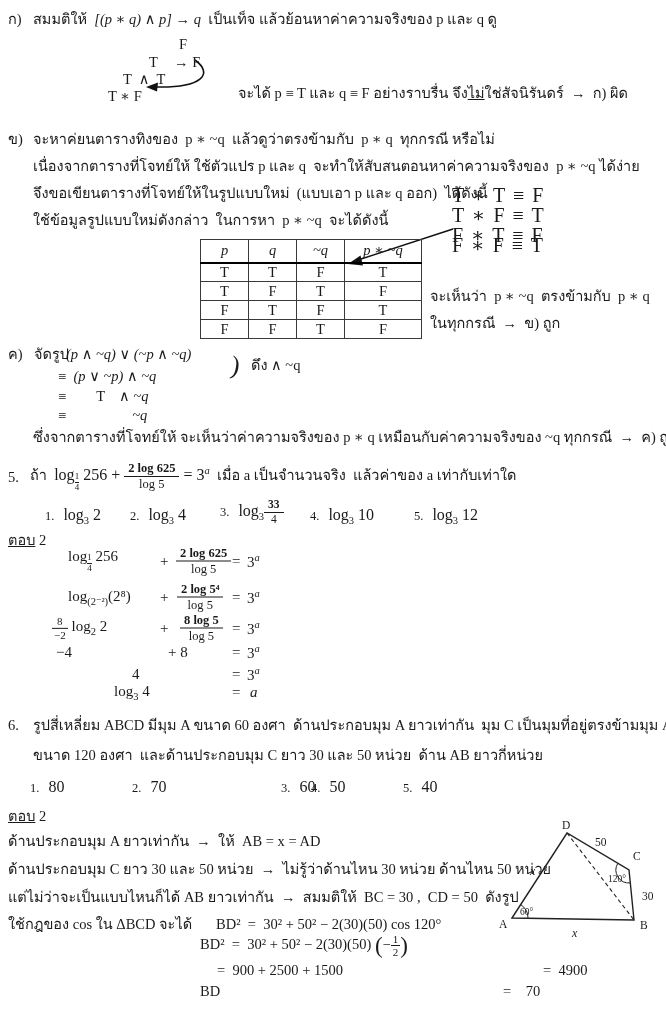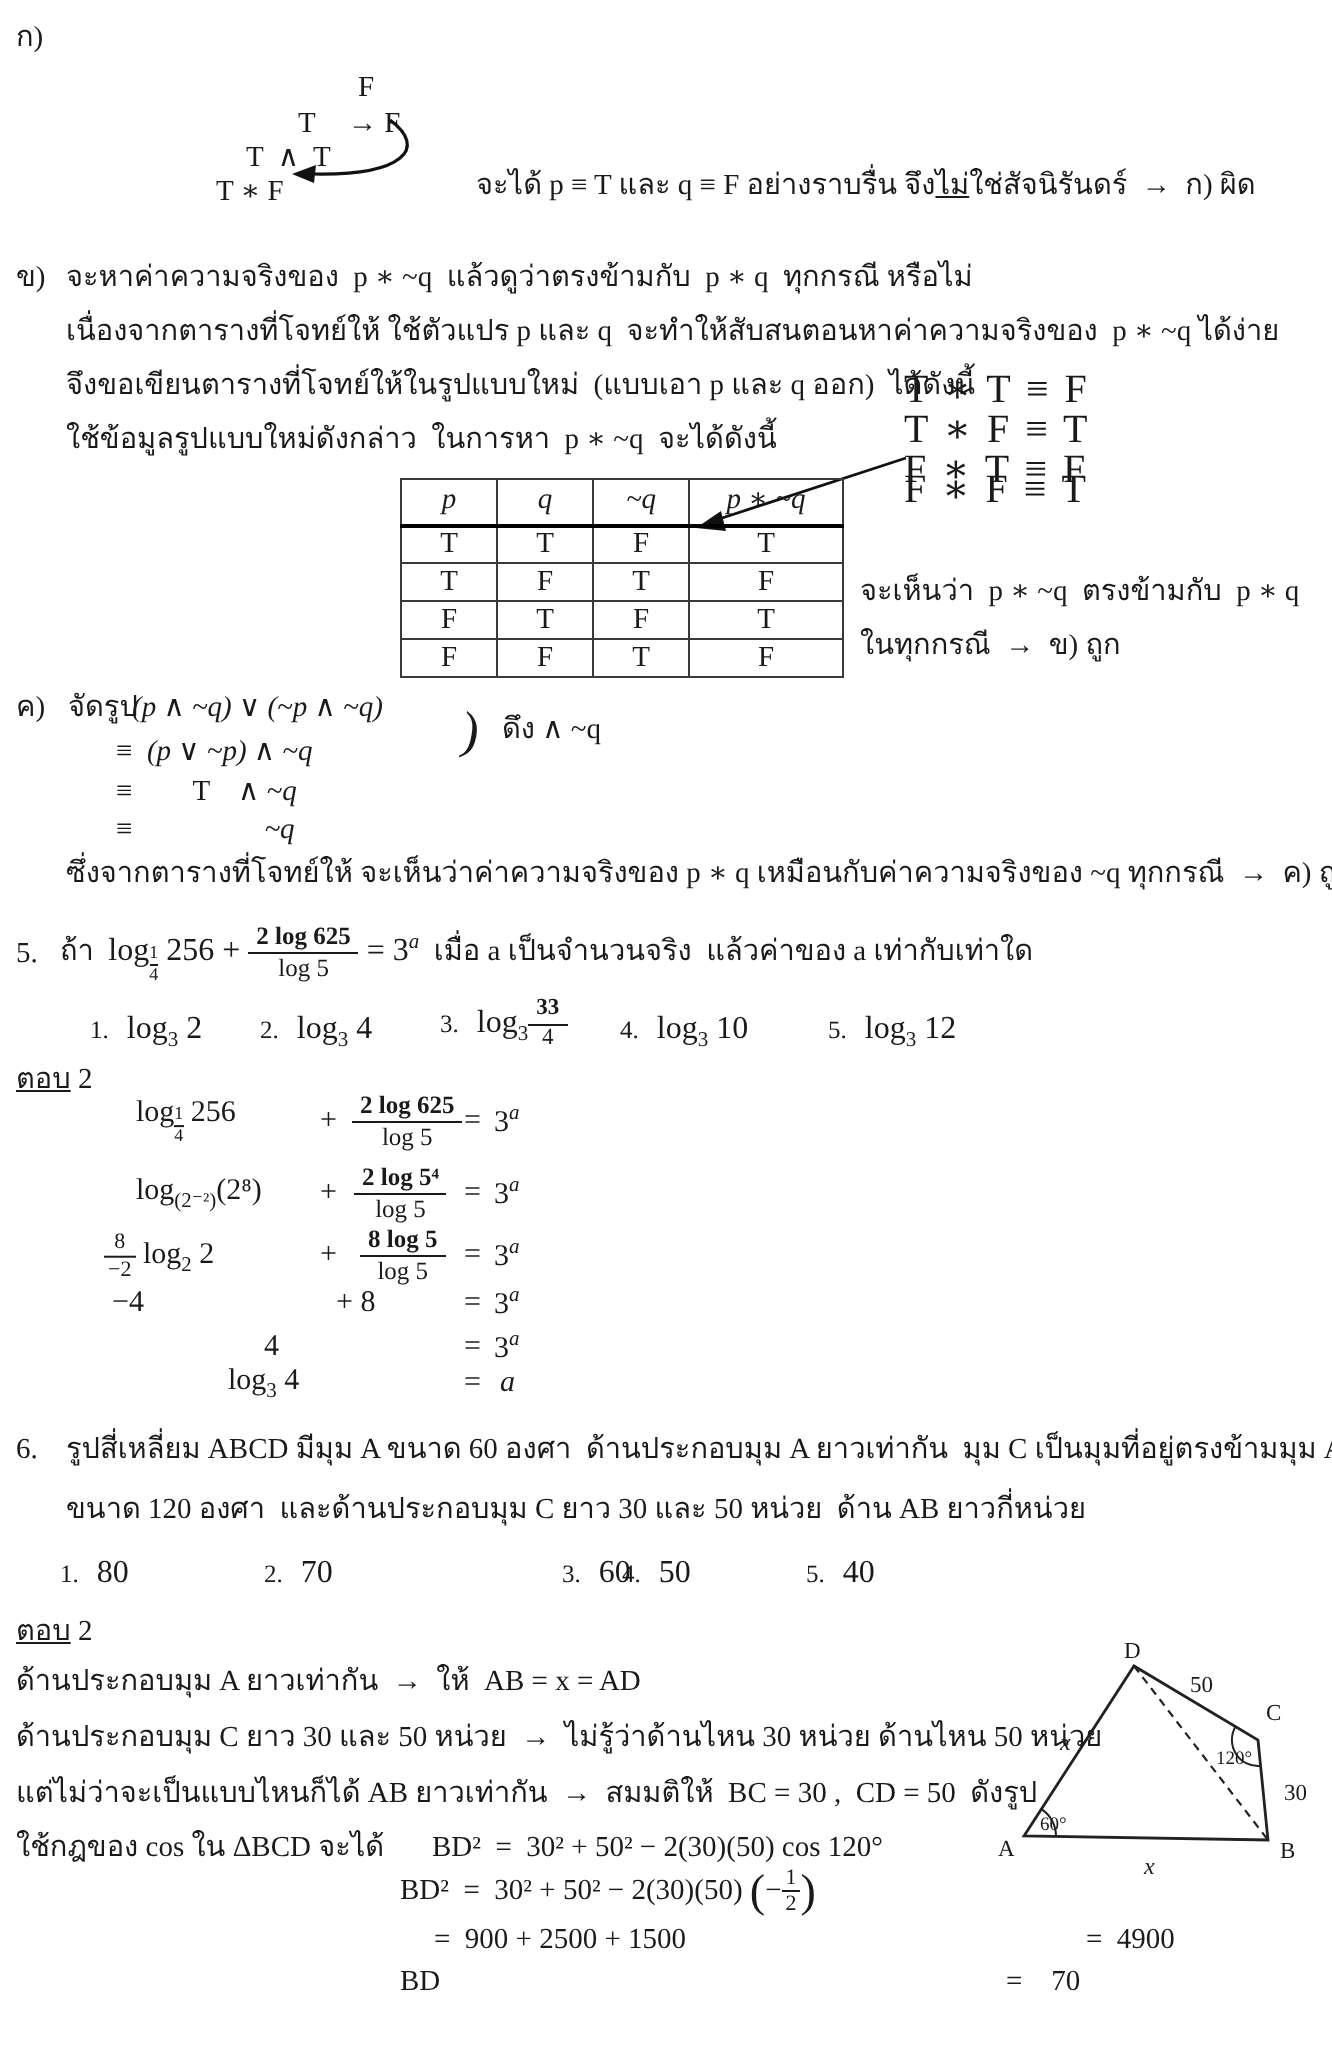--- a/index.html
+++ b/index.html
@@ -39,33 +39,34 @@
              fill: #1a1a1a; font-size: 11.5px; }
   svg text.fs10 { font-size: 9.5px; }
   svg text.fit { font-style: italic; font-size: 12px; }
 </style>
 </head>
 <body>
 
 <div id="page">
 
   <div class="L" style="left:8px; top:10px;">ก)</div>
+  <div class="L" style="left:33px; top:10px;"><span>สมมติให้  </span><span class="it">[(p ∗ q) ∧ p] → q</span><span>  เป็นเท็จ แล้วย้อนหาค่าความจริงของ p และ q ดู</span></div>
   <div class="L" style="left:179px; top:35px;">F</div>
   <div class="L" style="left:149px; top:53px;">T</div>
   <div class="L" style="left:174px; top:53px;">→ F</div>
   <div class="L" style="left:123px; top:70px;">T  ∧  T</div>
   <div class="L" style="left:108px; top:87px;">T ∗ F</div>
   <svg class="L" style="left:140px; top:56px;" width="85" height="50" viewBox="0 0 85 50">
     <path d="M55,4 C74,18 62,32 16,31" fill="none" stroke="#111" stroke-width="1.6"></path>
     <polygon points="6,31 18,26.5 17,35.5" fill="#111"></polygon>
   </svg>
   <div class="L" style="left:238px; top:84px;"><span>จะได้ p ≡ T และ q ≡ F อย่างราบรื่น จึง</span><span class="u">ไม่</span><span>ใช่สัจนิรันดร์  →  ก) ผิด</span></div>
 
   <div class="L" style="left:8px; top:130px;">ข)</div>
-  <div class="L" style="left:33px; top:130px;">จะหาค่าความจริงของ  p ∗ ~q  แล้วดูว่าตรงข้ามกับ  p ∗ q  ทุกกรณี หรือไม่</div>
+  <div class="L" style="left:33px; top:130px;">จะหาค่ยนตารางทิงของ  p ∗ ~q  แล้วดูว่าตรงข้ามกับ  p ∗ q  ทุกกรณี หรือไม่</div>
   <div class="L" style="left:33px; top:157px;">เนื่องจากตารางที่โจทย์ให้ ใช้ตัวแปร p และ q  จะทำให้สับสนตอนหาค่าความจริงของ  p ∗ ~q ได้ง่าย</div>
   <div class="L" style="left:33px; top:184px;">จึงขอเขียนตารางที่โจทย์ให้ในรูปแบบใหม่  (แบบเอา p และ q ออก)  ได้ดังนี้</div>
   <div class="L" style="left:33px; top:211px;">ใช้ข้อมูลรูปแบบใหม่ดังกล่าว  ในการหา  p ∗ ~q  จะได้ดังนี้</div>
 
   <div class="L rule" style="left:452px; top:182px;">T ∗ T ≡ F</div>
   <div class="L rule" style="left:452px; top:202px;">T ∗ F ≡ T</div>
   <div class="L rule" style="left:452px; top:222px;">F ∗ T ≡ F</div>
   <div class="L rule" style="left:452px; top:232px;text-align:right;">F ∗ F ≡ T</div>
 
   <svg class="L" style="left:340px; top:224px;" width="120" height="45" viewBox="0 0 120 45">

